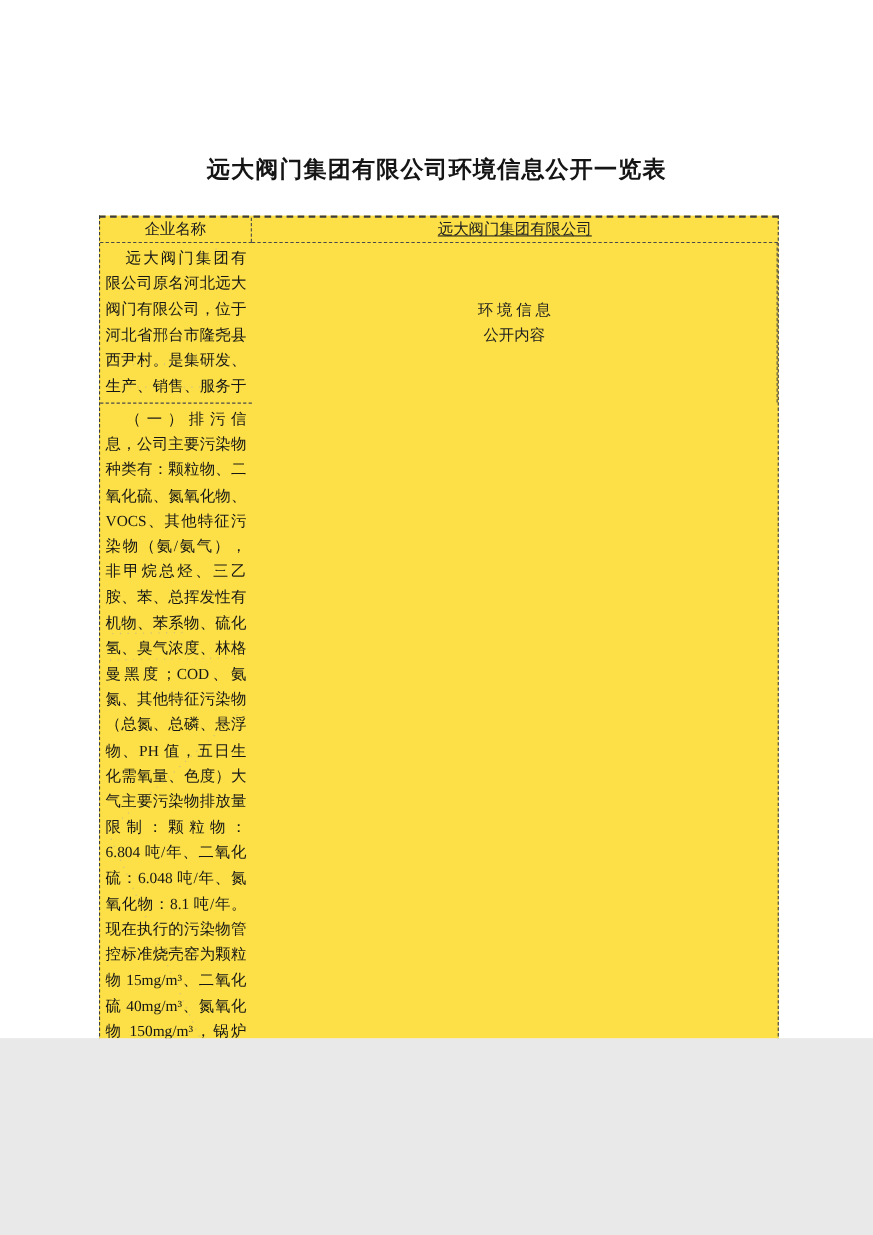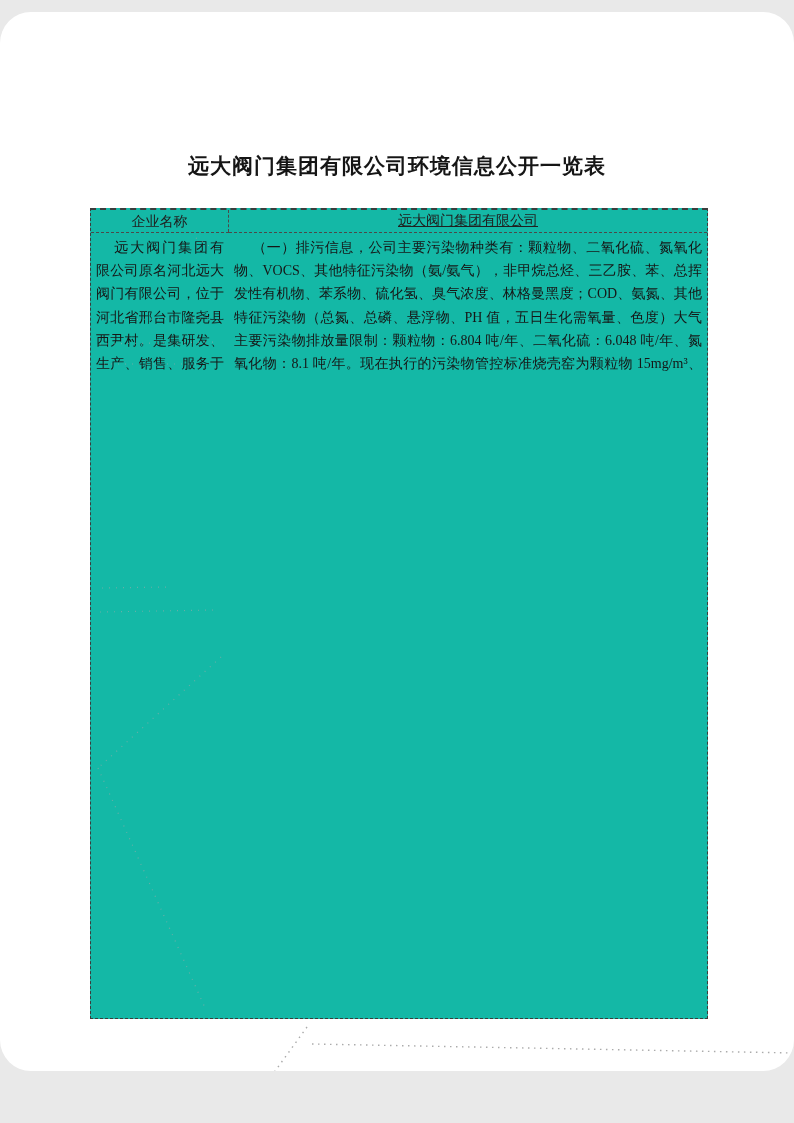--- a/index.html
+++ b/index.html
@@ -1,24 +1,23 @@
 <!DOCTYPE html>
 <html><head>
 <meta charset="utf-8">
 <style>
   html,body{margin:0;padding:0;background:#e9e9e9;}
   .page{
     position:relative;
-    width:794px;height:1059px;
-    margin:12px auto;
+    width:794px;height:944px;
+    margin:0 auto;
     background:#ffffff;
     overflow:hidden;
     font-family:"Liberation Serif","DejaVu Serif",serif;
     color:#1c1c1c;
-    border-radius:31px;
   }
   .doc-title{
     position:absolute;
     top:140px;left:0;right:0;
     margin:0;
     text-align:center;
     font-family:"Liberation Sans","DejaVu Sans",sans-serif;
     font-size:21px;
     font-weight:bold;
     letter-spacing:1px;
@@ -26,21 +25,21 @@
   }
   .doc-table{
     position:absolute;
     left:90px;top:196px;
     width:616px;
     display:grid;
     grid-template-columns:138px 1fr;
     grid-template-rows:22px 146px 640px;
     border:1.5px dashed #3c3c3c;
     border-top-width:2.5px;
-    background:#14b8a6;
+    background:#fde047;
   }
   .cell{
     box-sizing:border-box;
     overflow:hidden;
   }
   .cell.label-col{
     border-right:1px dashed #4a4a4a;
     display:flex;
     flex-direction:column;
     align-items:center;
@@ -81,20 +80,24 @@
 
   <div class="doc-table">
 
     <div class="cell label-col">企业名称</div>
     <div class="cell value-center">远大阀门集团有限公司</div>
 
     <div class="cell body-text rtop">
       <p class="para">远大阀门集团有限公司原名河北远大阀门有限公司，位于河北省邢台市隆尧县西尹村。是集研发、生产、销售、服务于一体的专业的高中低压阀门企业。公司成立于 2002 年 5 月 10 日，企业法人代表为闫国平，公司统一信用代码为 91130525721609633G：现公司占地 600 余亩，拥有员工 3000 多人，主导产品有各种不锈钢、铸钢、铸铁阀门、截止阀、止回阀、球阀、蝶阀等 150 多个系列、2000 多种规格的阀门。设计年生产能力 11800 吨，近三年年产各类阀门 9 万吨。企业已取得排污许可证，现有排污许可证文号为 91130525721609633G001V。</p>
     </div>
 
+    <div class="cell label-col rtop">
+      <span>环 境 信 息</span>
+      <span>公开内容</span>
+    </div>
     <div class="cell body-text rtop">
       <p class="para">（一）排污信息，公司主要污染物种类有：颗粒物、二氧化硫、氮氧化物、VOCS、其他特征污染物（氨/氨气），非甲烷总烃、三乙胺、苯、总挥发性有机物、苯系物、硫化氢、臭气浓度、林格曼黑度；COD、氨氮、其他特征污染物（总氮、总磷、悬浮物、PH 值，五日生化需氧量、色度）大气主要污染物排放量限制：颗粒物：6.804 吨/年、二氧化硫：6.048 吨/年、氮氧化物：8.1 吨/年。现在执行的污染物管控标准烧壳窑为颗粒物 15mg/m³、二氧化硫 40mg/m³、氮氧化物 150mg/m³，锅炉执行标准为颗粒物 5mg/m³、二氧化硫 10mg/m³、氮氧化物 30mg/m³。（二）防治污染设施的建设和运行情况：为减少生产经营活动对周围环境的影响，我公司根据各工厂的生产工艺及产排污节点准确识别污染因子，配套建设污染防治设施。其中建有污水处理站 1 座，废气治理设施包括低氮燃烧器、旋风除尘器、布袋除尘器、油烟净化器、催化燃烧、低温等离子除尘等，公司共有废气排放口 130 个。目前各污染防治设施运行正常，各废气污染物排放浓度满足排污许可要求。（三）建设项目环境影响评价及其他环境保护行政许可情况：《阀门制造工艺技术升级改造项目》2018 年 11 月 30 日该项目由邢台市环境保护局隆尧县分局进行批复，备案编号为隆环表【2018】166 号。2020 年 11 月 12 日，远大阀门集团有限公司进行了自助验收：《50000 吨/年精密铸钢阀门提质扩能项目》2006 年 12 月 19 日该项目由邢台市环境生态局进行批复，备案编号为《2006 年 12 月 19 日白根峰审批意见》，该项目于 2021 年 4 月 30 日由远大阀门集团有限公司自主验收：《年产 40000 吨阀门项目》2014 年 03 月 21 日该项目由邢台市环境保护局进行批复，备案编号为隆环表【2014】34 号，该项目于 2014 年 12 月 29 日由隆尧县环境保护局进行了专家组织验收：《年产 100000 吨粘土砂砂型铸造阀门技改项目》2020 年 01 月 21 日该项目由邢台市生态环境局隆尧县分局进行批复，备案编号为隆环表【2020】003 号，该项目于 2020 年 09 月 11 日由远大阀门集团有限公司进行了自主验收：《北方阀门产业园项目》2018 年 01 月 12 日该项目由邢台市生态环境局隆尧县分局进行批复，备案编号为邢环隆评字[2018]002 号。该项目于 2020 年 04 月 01 日由远大阀门集团有限公司进行了项阶段自主验收：《远大阀门集团有限公司锅炉煤改气项目》2017 年 10 月 15 日该项目由邢台市生态环境局隆尧县分局进行批复，备案编号为邢环隆改批【2017】20 号。该项目于 2021 年 4 月 29 日由远大阀门集团有限公司自主验收：《年产 8000 吨锻钢阀、铜阀项目》2020 年 01 月 05 日该项目由邢台市生态环境局隆尧县分局进行批复，备案编号为隆环表【2020】001 号，该项目于 2020 年</p>
     </div>
 
   </div>
 
   <svg class="artifacts" viewBox="0 0 794 1123" xmlns="http://www.w3.org/2000/svg">
     <g stroke="#8f8f8f" stroke-width="1.4" stroke-dasharray="1.5 4.5" fill="none" opacity="0.75">
       <line x1="312" y1="1032" x2="794" y2="1041"></line>
       <line x1="307" y1="1015" x2="231" y2="1120"></line>

